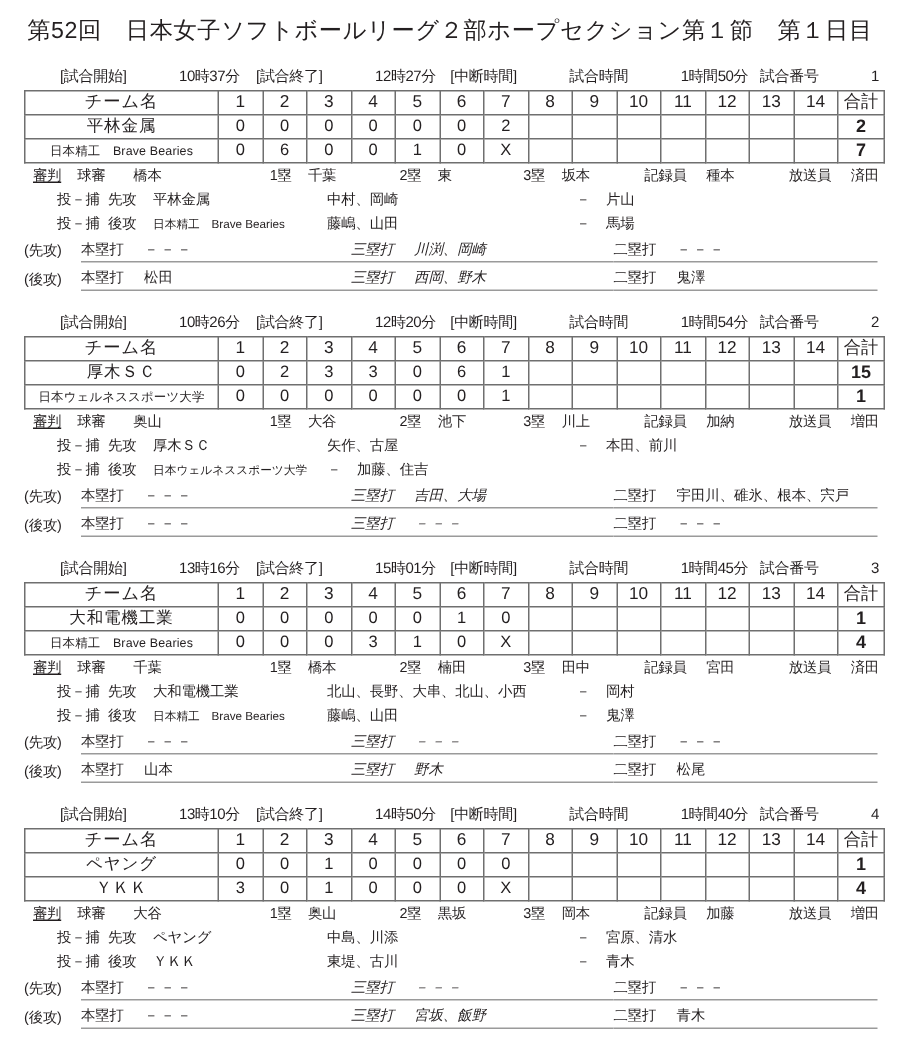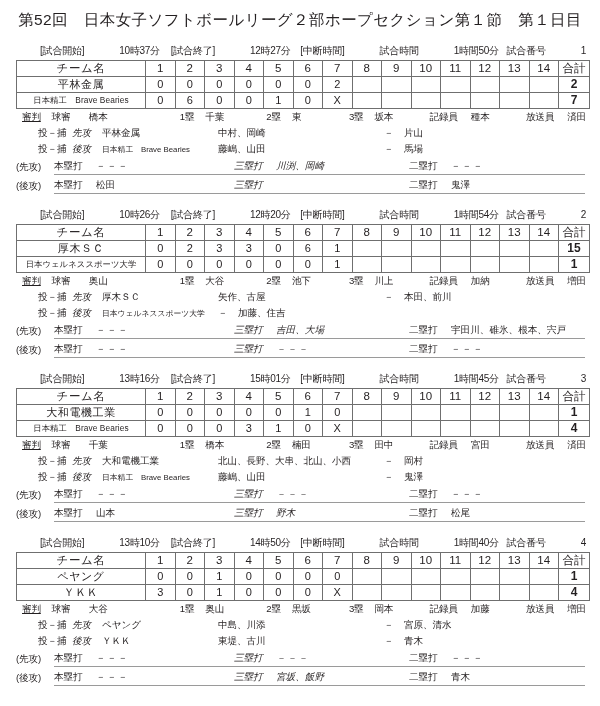--- a/index.html
+++ b/index.html
@@ -110,21 +110,21 @@
   .battery {
     display: flex;
     align-items: center;
     font-size: 9.6px;
     white-space: pre;
     padding-left: 22px;
     padding-top: 3px;
     letter-spacing: -0.1px;
   }
   .bat-tag { width: 34px; }
-  .bat-side { width: 30px; font-style: italic; }
+  .bat-side { width: 30px; }
   .bat-team {
     width: 116px;
     overflow: hidden;
   }
   .bat-team.small { font-size: 7.8px; letter-spacing: 0px; }
   .bat-pit { width: 166px; }
   .bat-dash { width: 20px; text-align: left; }
   .bat-cat { flex: 1 1 auto; }
 
   
@@ -223,21 +223,21 @@
               <td class="inn scoreval"></td>
               <td class="inn scoreval"></td>
               <td class="total totalval">7</td>
             </tr>
           </tbody>
         </table>
         <div class="officials"><span class="of-1">審判</span><span class="of-2">球審</span><span class="of-3">橋本</span><span class="of-4">1塁</span><span class="of-5">千葉</span><span class="of-6">2塁</span><span class="of-7">東</span><span class="of-8">3塁</span><span class="of-9">坂本</span><span class="of-10">記録員</span><span class="of-11">種本</span><span class="of-12">放送員</span><span>済田</span></div>
         <div class="battery"><span class="bat-tag">投－捕</span><span class="bat-side">先攻</span><span class="bat-team">平林金属</span><span class="bat-pit">中村、岡崎</span><span class="bat-dash">－</span><span class="bat-cat">片山</span></div>
         <div class="battery"><span class="bat-tag">投－捕</span><span class="bat-side">後攻</span><span class="bat-team small">日本精工　Brave Bearies</span><span class="bat-pit">藤嶋、山田</span><span class="bat-dash">－</span><span class="bat-cat">馬場</span></div>
         <div class="hits"><span class="hit-side">(先攻)</span><div class="hit-group g1"><span class="hit-lbl">本塁打</span><span class="hit-val dashes">－－－</span></div><div class="hit-group g2"><span class="hit-lbl">三塁打</span><span class="hit-val">川渕、岡崎</span></div><div class="hit-group g3"><span class="hit-lbl">二塁打</span><span class="hit-val dashes">－－－</span></div></div>
-        <div class="hits"><span class="hit-side">(後攻)</span><div class="hit-group g1"><span class="hit-lbl">本塁打</span><span class="hit-val">松田</span></div><div class="hit-group g2"><span class="hit-lbl">三塁打</span></div><div class="hit-group g3"><span class="hit-lbl">二塁打</span><span class="hit-val">鬼澤</span></div></div>
+        <div class="hits"><span class="hit-side">(後攻)</span><div class="hit-group g1"><span class="hit-lbl">本塁打</span><span class="hit-val">松田</span></div><div class="hit-group g2"><span class="hit-lbl">三塁打</span><span class="hit-val">西岡、野木</span></div><div class="hit-group g3"><span class="hit-lbl">二塁打</span><span class="hit-val">鬼澤</span></div></div>
       </div>
       <div class="game">
         <div class="meta-row"><span class="meta-label">[試合開始]</span><span class="meta-val">10時26分</span><span class="sp-a"></span><span class="meta-label">[試合終了]</span><span class="meta-val">12時20分</span><span class="sp-b"></span><span class="meta-label">[中断時間]</span><span class="meta-val"></span><span class="sp-c"></span><span class="meta-label">試合時間</span><span class="meta-val">1時間54分</span><span class="sp-d"></span><span class="meta-label">試合番号</span><span class="meta-val">2</span></div>
         <table class="score">
           <tbody>
             <tr class="headrow">
               <td class="teamcell">チーム名</td>
               <td class="inn">1</td>
               <td class="inn">2</td>
               <td class="inn">3</td>

